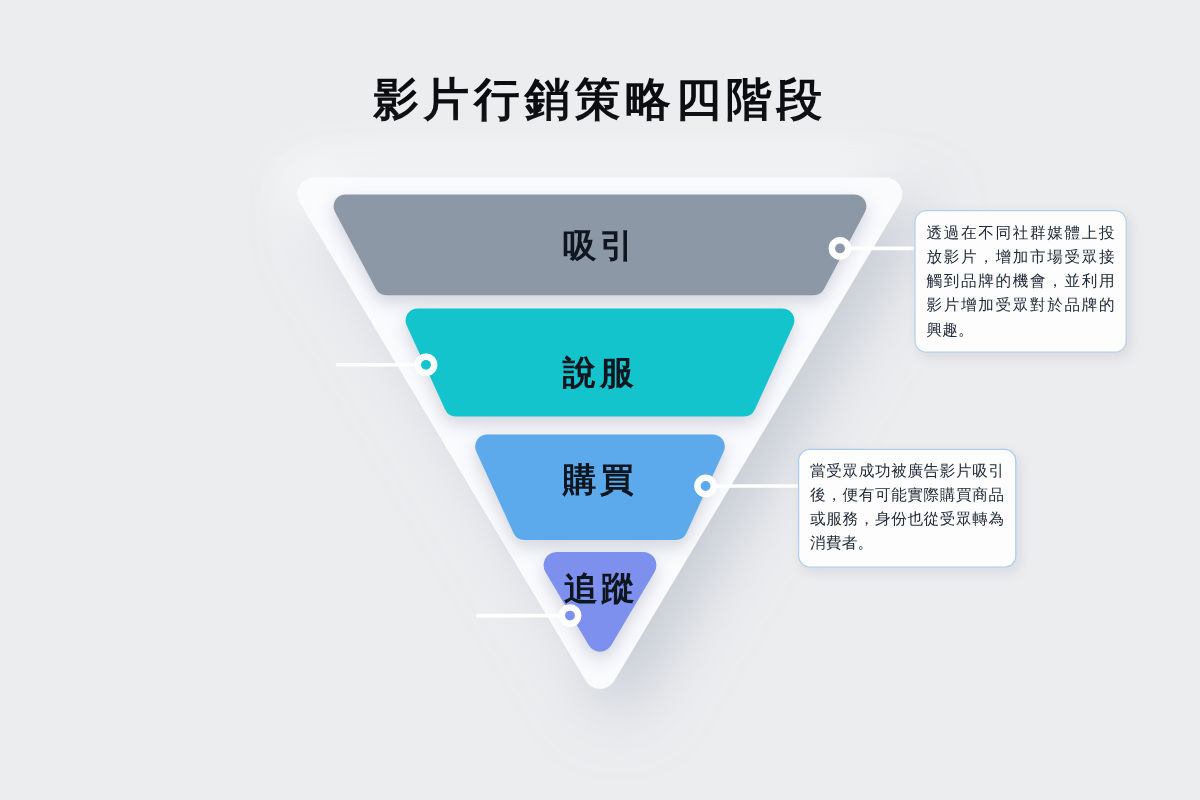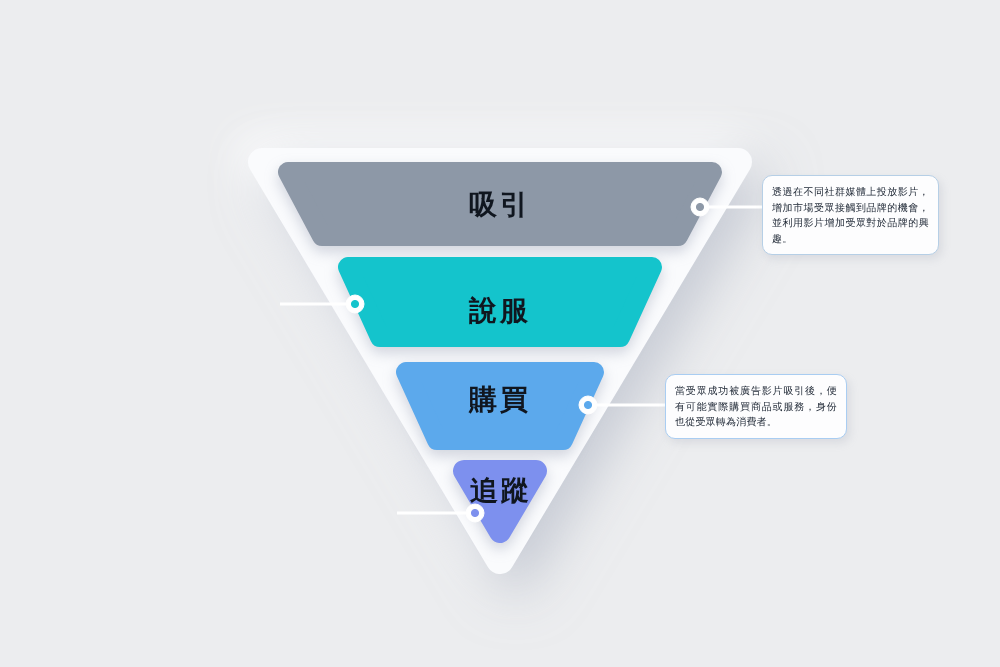--- a/index.html
+++ b/index.html
@@ -51,40 +51,41 @@
     position:absolute;
     box-sizing:border-box;
     background:#fdfdfe;
     border:1.5px solid #b6cfe6;
     border-radius:10px;
     padding:8px 9px;
     box-shadow:3px 4px 9px rgba(148,156,175,.22);
   }
   .callout p{
     margin:0;
-    font-size:10px;
+    font-size:13px;
     line-height:1.55;
     letter-spacing:.2px;
     color:#222b38;
     text-align:justify;
   }
   .callout-1{left:762px;top:175px;width:177px;}
   .callout-2{left:98px; top:274px;width:182px;}
   .callout-3{left:665px;top:374px;width:182px;}
   .callout-4{left:220px;top:483px;width:179px;}
   .label-1{left:500px;top:205px;}
   .label-2{left:500px;top:311px;}
   .label-3{left:500px;top:400px;}
   .label-4{left:501px;top:491px;}
 </style>
 </head>
 <body>
 
 <div class="canvas" style="background: rgb(236, 237, 239);">
 
+  <h1 class="page-title">影片行銷策略四階段</h1>
 
   <svg class="funnel" width="1000" height="667" viewBox="0 0 1000 667">
 
     <g class="backdrop-shape">
       <polygon points="262,162 738,162 500,560" stroke-width="28" stroke-linejoin="round" fill="#fafbfd" stroke="#fafbfd"></polygon>
     </g>
 
     <g class="layer-group">
       <polygon points="288,172 712,172 678,236 322,236" stroke-width="20" stroke-linejoin="round" fill="#8d98a7" stroke="#8d98a7"></polygon>
       <polygon points="348,267 652,267 620,337 380,337" stroke-width="20" stroke-linejoin="round" fill="#14c4cc" stroke="#14c4cc"></polygon>

